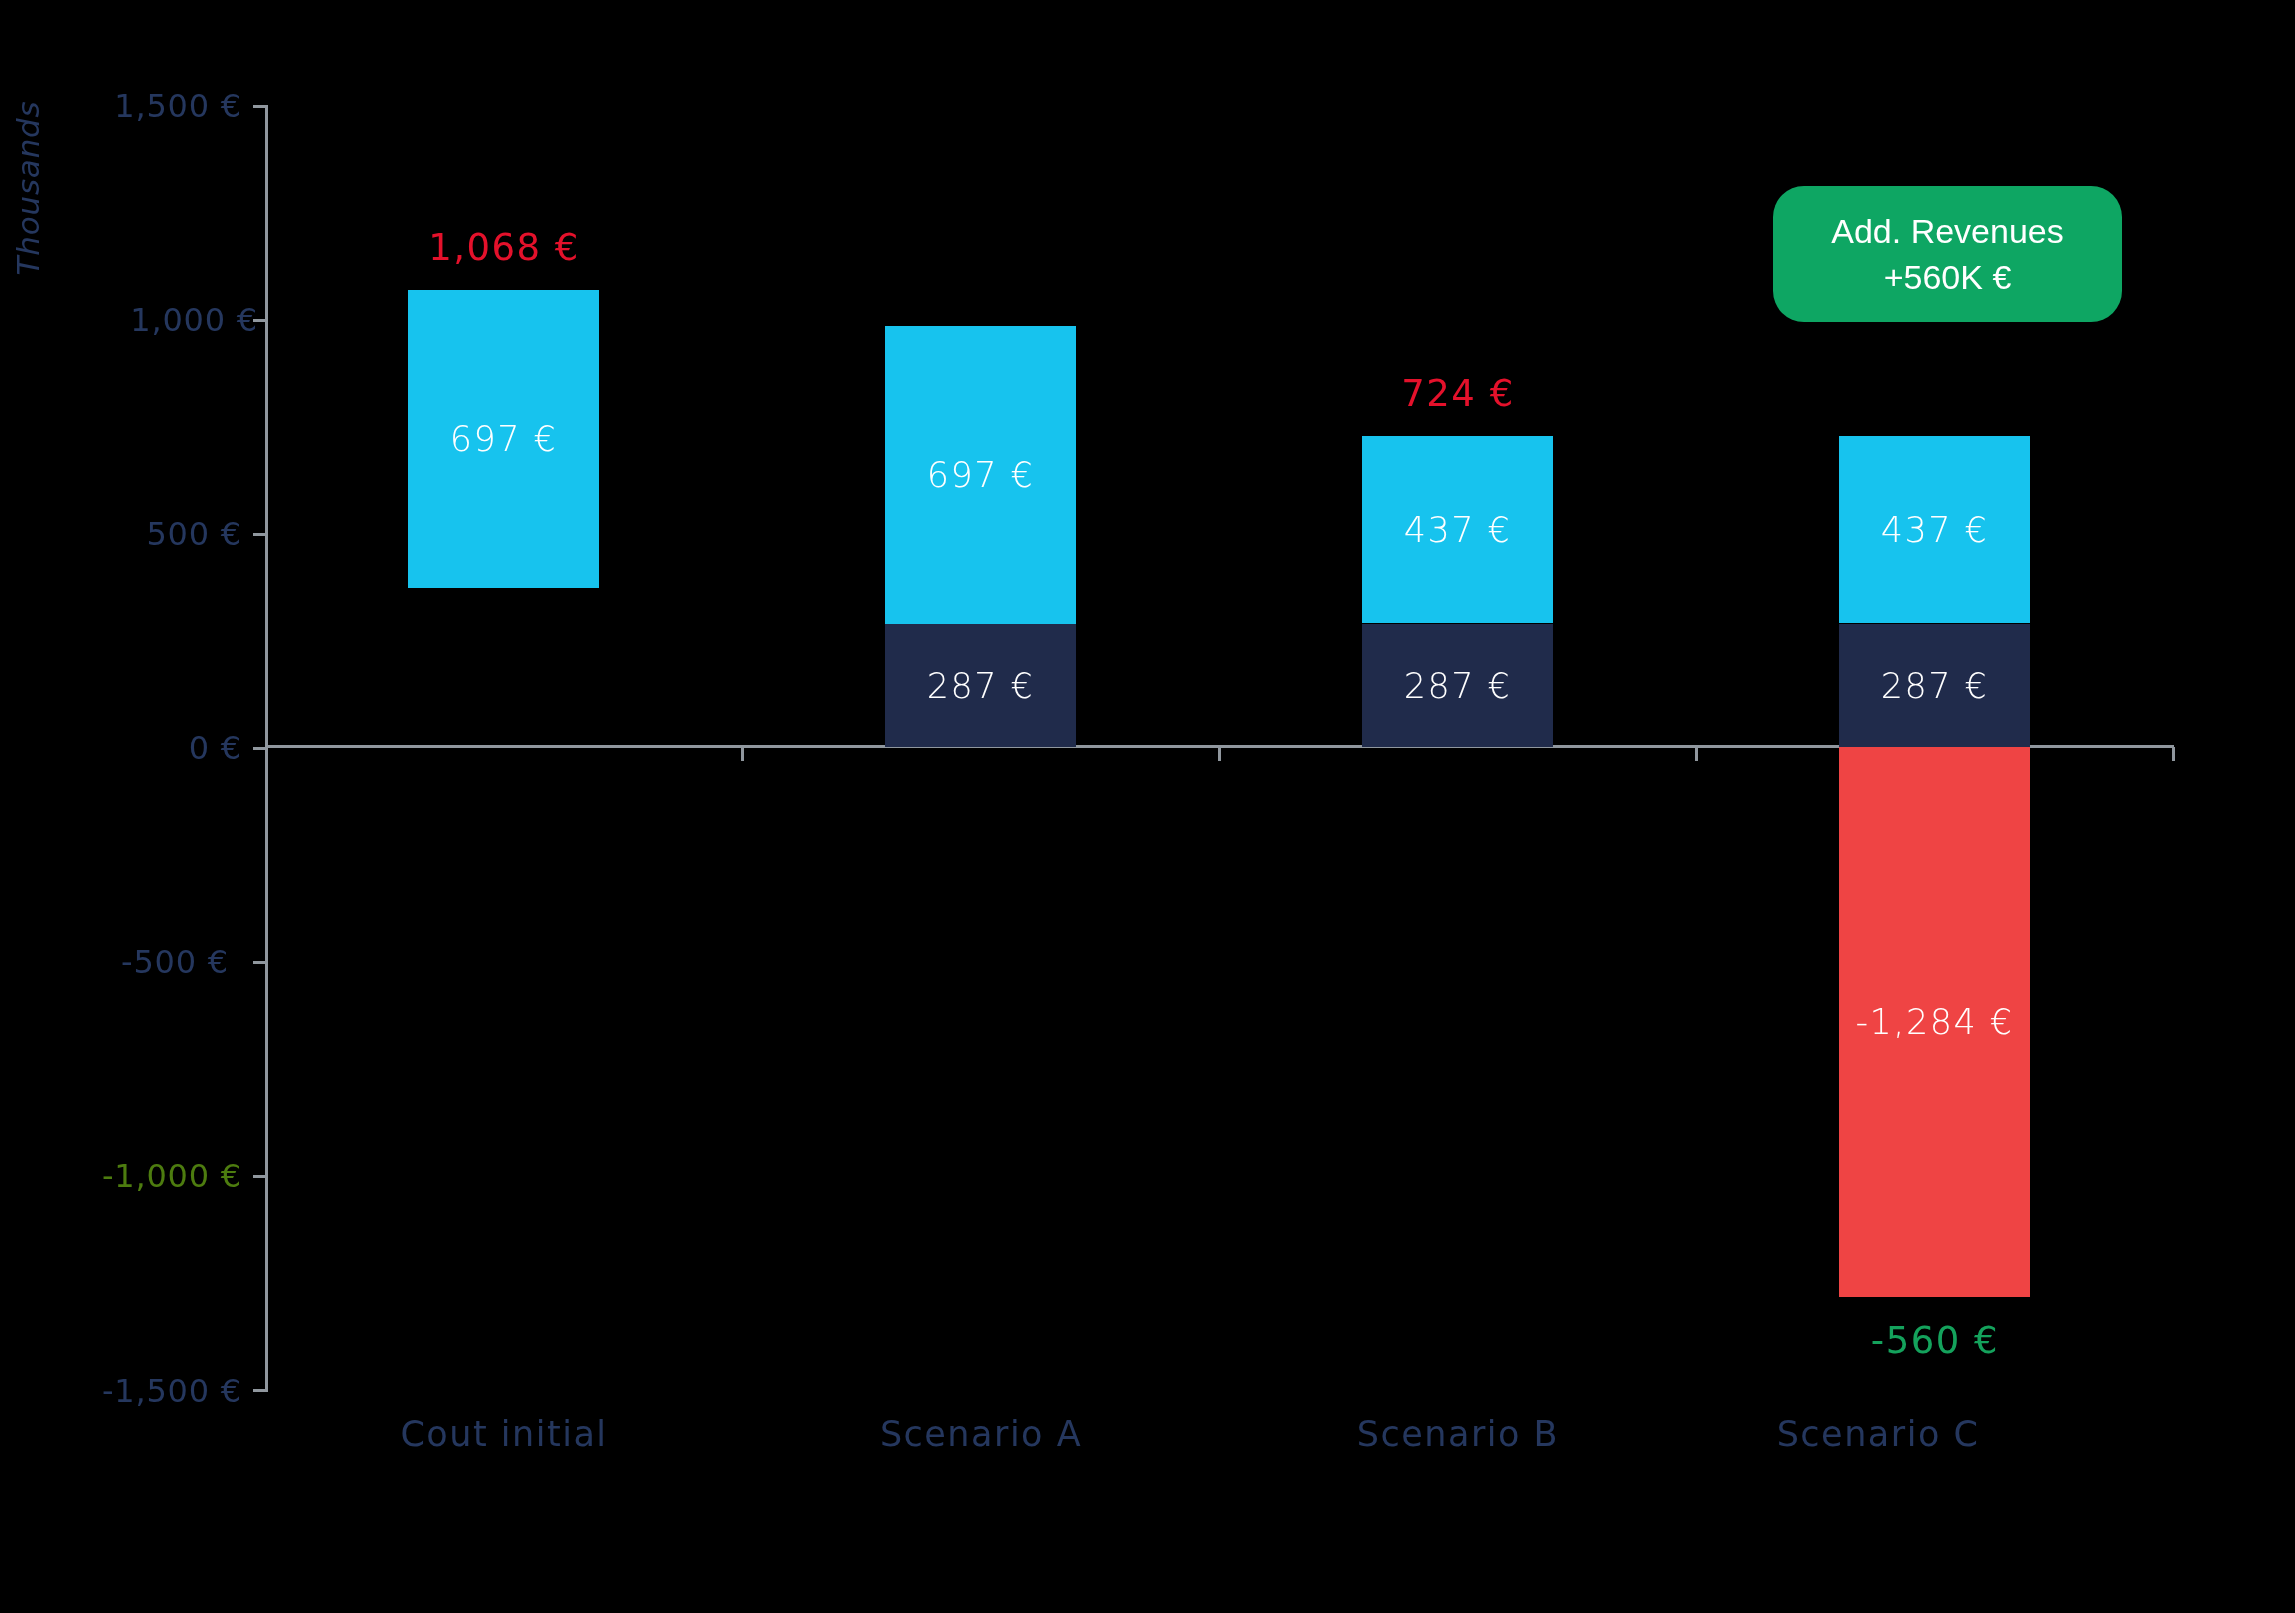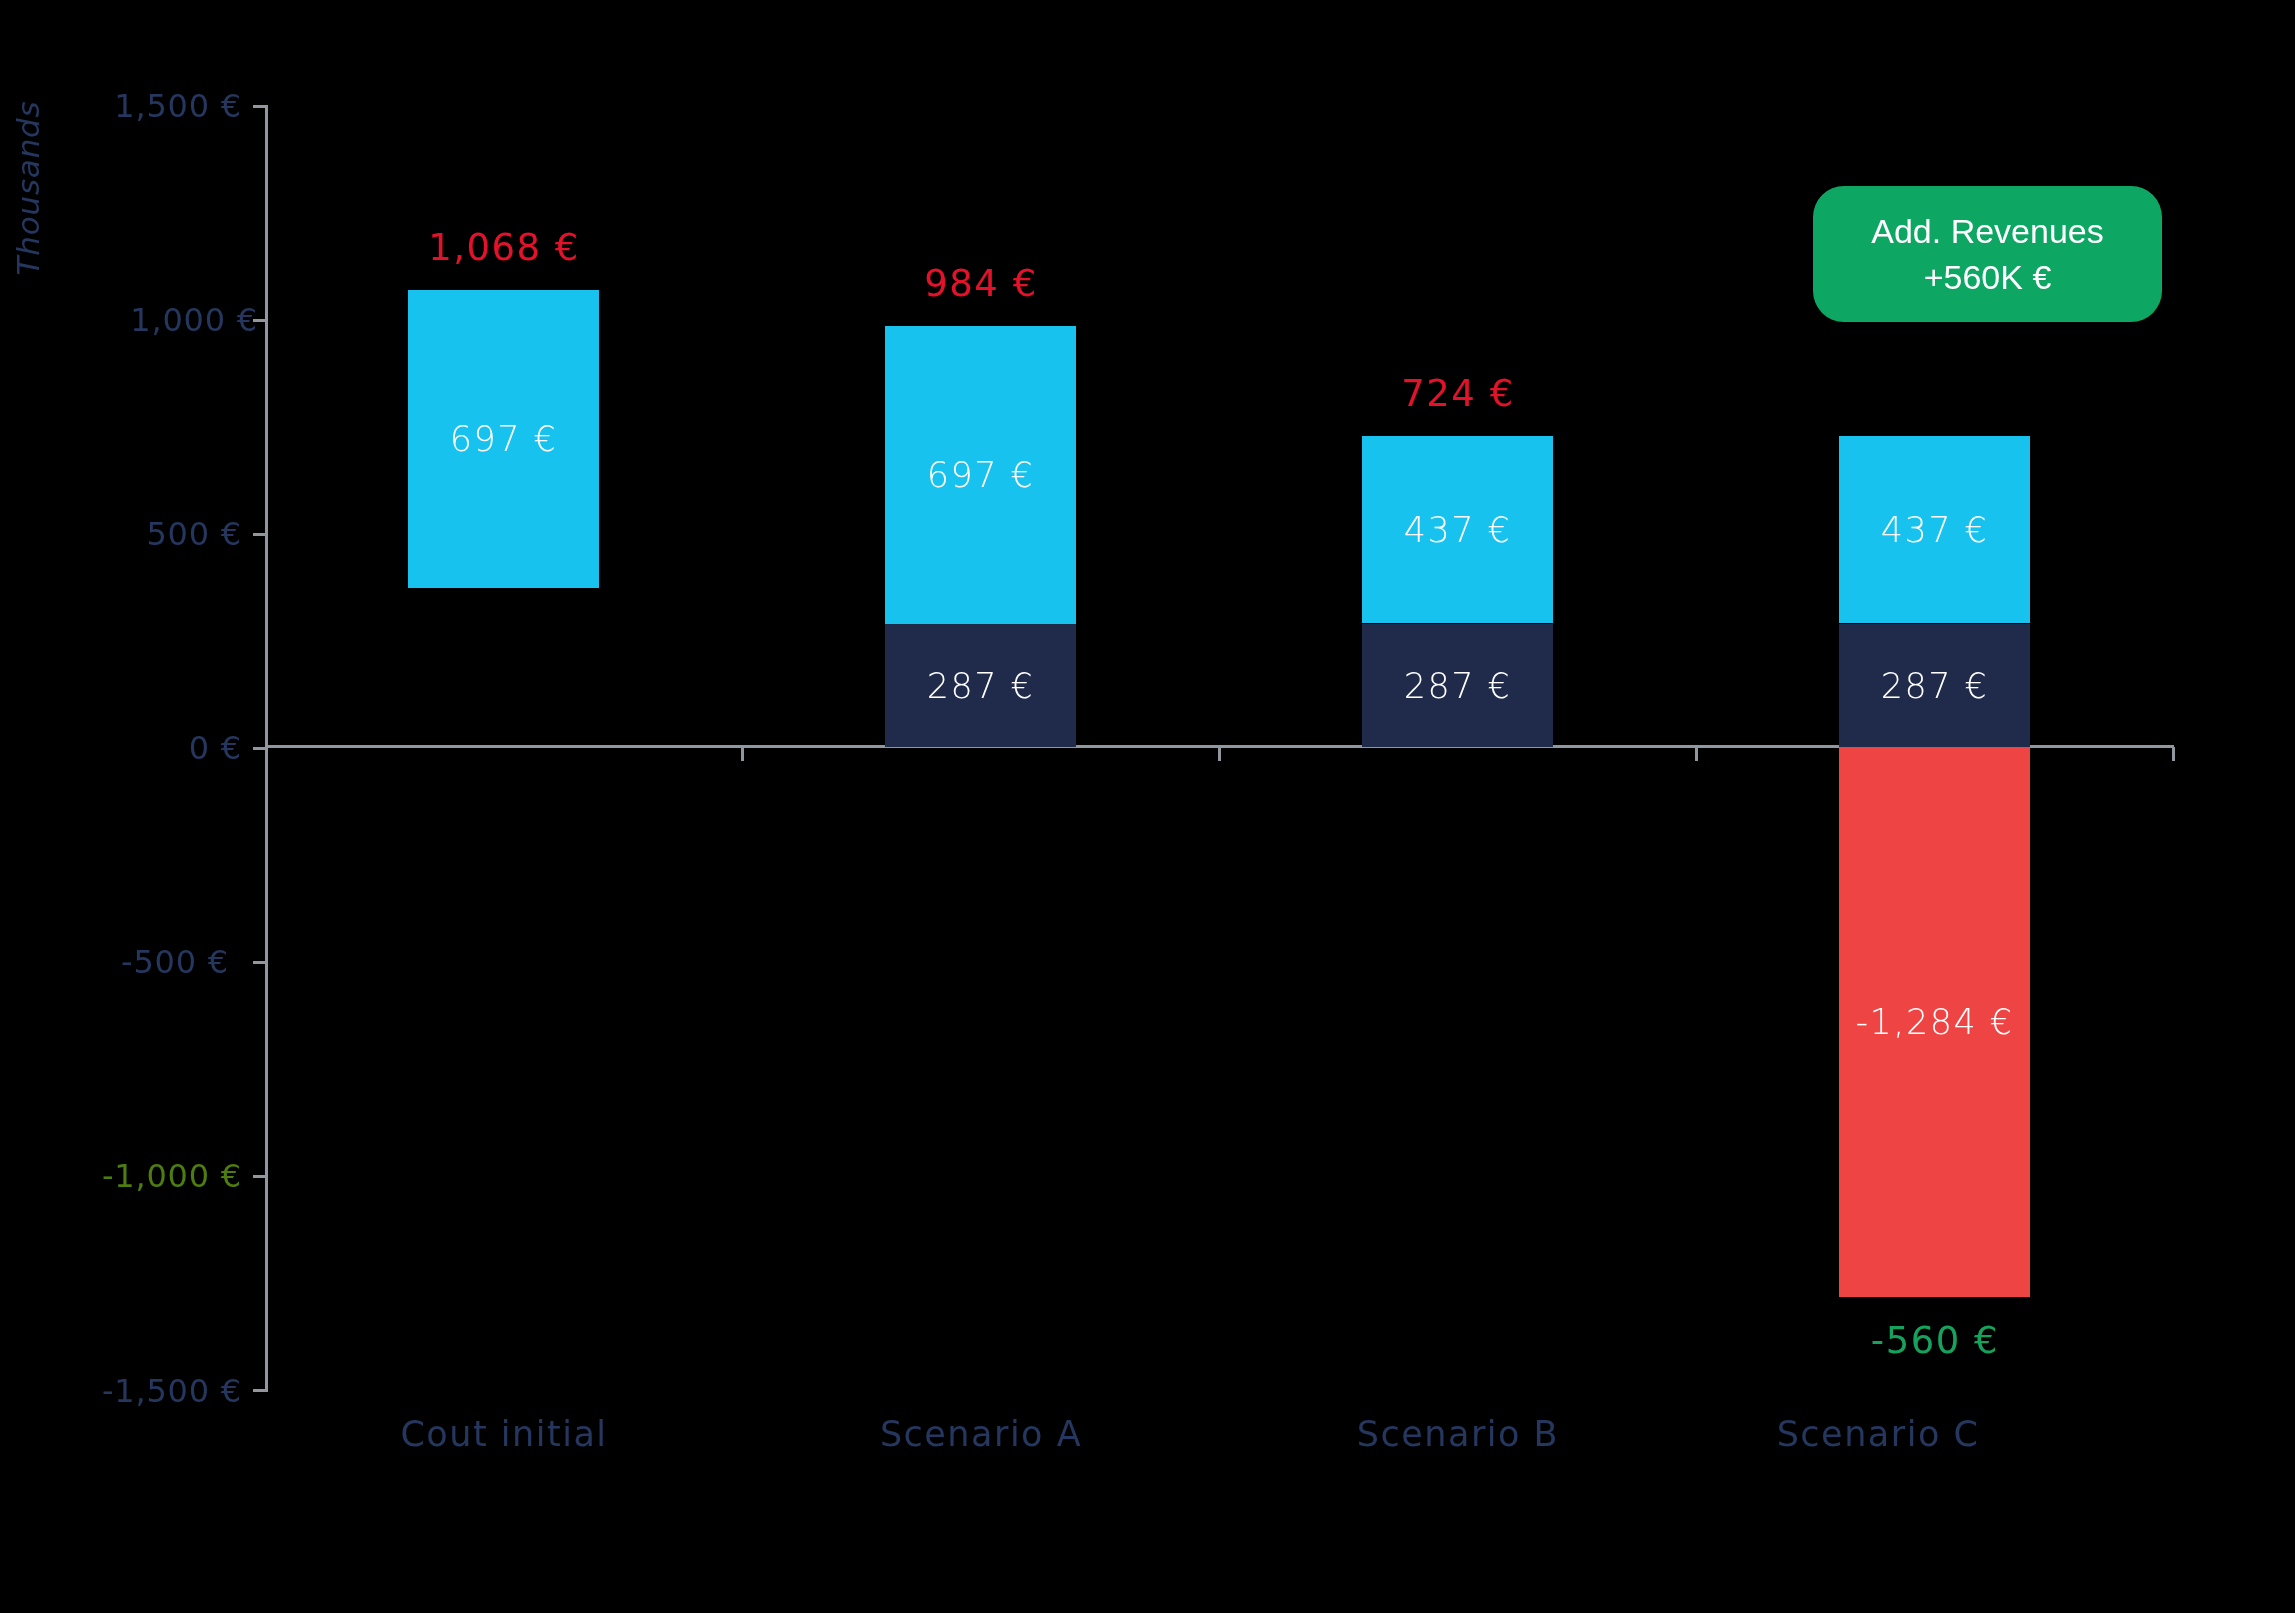--- a/index.html
+++ b/index.html
@@ -13,21 +13,21 @@
   .seg-label{color:#fff;font-size:35px;letter-spacing:1.5px;font-weight:300;}
   .total-label{font-size:37px;line-height:46px;text-align:center;letter-spacing:1.5px;}
   .xcat-label{font-size:35px;line-height:43px;text-align:center;letter-spacing:1.5px;}
   #legend{position:absolute;left:0;right:0;top:1535px;height:46px;display:flex;
           align-items:center;justify-content:center;gap:84px;}
   .legend-item{display:flex;align-items:center;gap:13.8px;}
   .legend-swatch{width:24.5px;height:24.5px;}
   .legend-label{font-size:35px;letter-spacing:0.8px;}
   #badge{position:absolute;left:1773px;top:186px;width:349px;height:136px;border-radius:31px;
          display:flex;flex-direction:column;align-items:center;justify-content:center;
-         font-family:"Liberation Sans", sans-serif;font-size:34px;line-height:46px;color:#fff;margin-left:40px;}
+         font-family:"Liberation Sans", sans-serif;font-size:34px;line-height:46px;color:#fff;}
 </style>
 </head>
 <body>
 
 <div id="stage">
   <div class="abs unit-label" id="unitLabel" style="left: -86px; top: 169px; width: 229px; height: 38px; text-align: center; color: rgb(37, 55, 94); transform: rotate(-90deg);">Thousands</div>
 
   <div id="plot" class="abs" style="inset:0;">
       <div style="left: 265px; top: 105px; width: 3.1px; height: 1287px; background: rgb(144, 151, 158); position: absolute;"></div>
       <div style="left: 265px; top: 745px; width: 1909px; height: 3.1px; background: rgb(144, 151, 158); position: absolute;"></div>
@@ -53,21 +53,20 @@
         <span class="seg-label">697 €</span>
       </div>
       <div class="total-label" style="left: 313px; top: 225px; width: 382px; color: rgb(228, 17, 43); position: absolute;">1,068 €</div>
       <div class="xcat-label" style="left: 290px; top: 1413px; width: 428px; color: rgb(37, 55, 94); position: absolute;">Cout initial</div>
       <div class="seg" style="left: 885px; top: 624px; width: 191px; height: 123px; background: rgb(32, 43, 75); position: absolute;">
         <span class="seg-label">287 €</span>
       </div>
       <div class="seg" style="left: 885px; top: 326px; width: 191px; height: 298px; background: rgb(23, 195, 238); position: absolute;">
         <span class="seg-label">697 €</span>
       </div>
-      <div class="total-label" style="left: 790px; top: 261px; width: 382px; color: rgb(228, 17, 43); position: absolute;">984 €</div>
       <div class="xcat-label" style="left: 767px; top: 1413px; width: 428px; color: rgb(37, 55, 94); position: absolute;">Scenario A</div>
       <div class="seg" style="left: 1362px; top: 624px; width: 191px; height: 123px; background: rgb(32, 43, 75); position: absolute;">
         <span class="seg-label">287 €</span>
       </div>
       <div class="seg" style="left: 1362px; top: 436px; width: 191px; height: 187px; background: rgb(23, 195, 238); position: absolute;">
         <span class="seg-label">437 €</span>
       </div>
       <div class="total-label" style="left: 1267px; top: 371px; width: 382px; color: rgb(228, 17, 43); position: absolute;">724 €</div>
       <div class="xcat-label" style="left: 1244px; top: 1413px; width: 428px; color: rgb(37, 55, 94); position: absolute;">Scenario B</div>
       <div class="seg" style="left: 1839px; top: 624px; width: 191px; height: 123px; background: rgb(32, 43, 75); position: absolute;">

